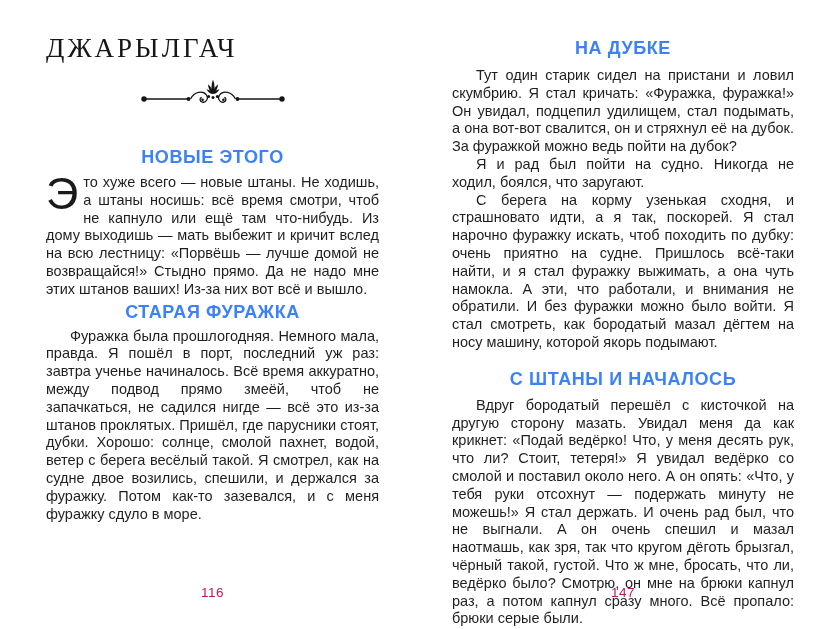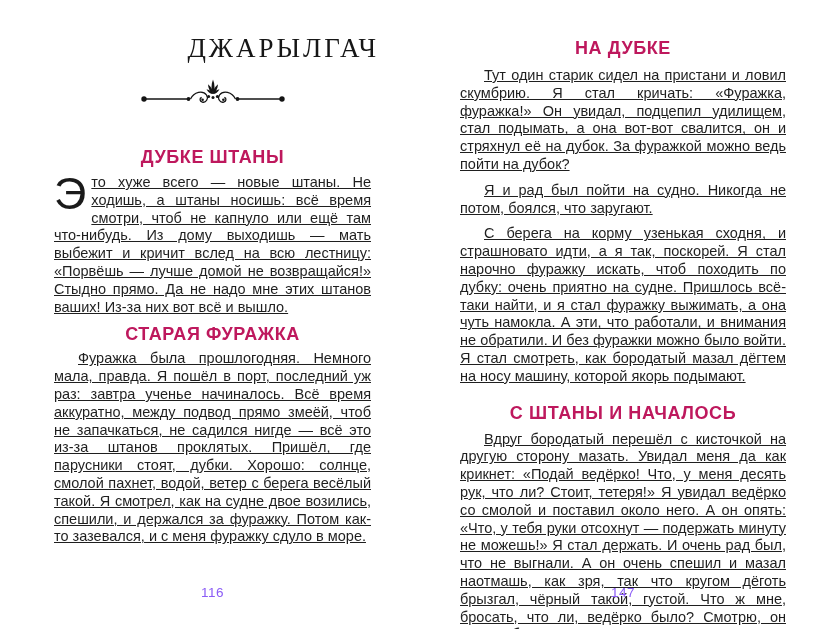--- a/index.html
+++ b/index.html
@@ -16,50 +16,49 @@
   .col-left  { left: 46px;  width: 333px; }
   .col-right { left: 452px; width: 342px; }
 
   .chapter-title {
     margin: 33px 0 0 0;
     font-family: "Liberation Serif", "DejaVu Serif", serif;
     font-weight: normal;
     font-size: 27px;
     line-height: 30px;
     letter-spacing: 3px;
-    text-align: right;
+    text-align: left;
     color: #161616;
   }
   .ornament-wrap {
     margin: 15px auto 0 auto;
     width: 150px;
     height: 32px;
     text-align: center;
   }
   .section-heading {
     font-size: 18px;
     line-height: 20px;
     font-weight: bold;
     letter-spacing: 0.6px;
     text-align: center;
-    color: #be185d;
+    color: #3b82f6;
     margin: 0;
   }
   .h-novye   { margin-top: 37px; }
   .h-staraya { margin-top: 3px; text-align: center; }
   .h-nadubke { margin-top: 38px; }
   .h-setogo  { margin-top: 17px; }
 
   .body-par {
-    margin: 8px;
+    margin: 0;
     font-size: 14.5px;
     line-height: 17.8px;
     text-align: justify;
     color: #1f1f1f;
-    text-decoration: underline;
   }
   .indent { text-indent: 24px; }
   .first-par  { margin-top: 7px; }
   .after-head-left  { margin-top: 6px; }
   .after-head-right { margin-top: 9px; }
   .after-head-r2    { margin-top: 8px; }
 
   .dropcap {
     float: left;
     font-size: 45px;
@@ -67,21 +66,21 @@
     padding: 2px 5px 0 0;
     font-weight: normal;
     color: #1a1a1a;
   }
   .pagenum {
     position: absolute;
     top: 585px;
     font-size: 13.5px;
     letter-spacing: 0.5px;
     text-align: center;
-    color: #8b5cf6;
+    color: #be185d;
   }
   .pagenum-left  { left: 46px;  width: 333px; }
   .pagenum-right { left: 452px; width: 342px; }
   .orn { fill: #141414; stroke: #141414; }
 </style>
 </head>
 <body>
 
 <div class="book">
 
@@ -122,38 +121,38 @@
                 <path d="M0 -8 C1.5 -5, 1.5 -2, 0 0 C-1.5 -2, -1.5 -5, 0 -8"></path>
               </g>
             <circle cx="-4.4" cy="2.6" r="1.5"></circle>
             <circle cx="0" cy="3.6" r="1.5"></circle>
             <circle cx="4.4" cy="2.6" r="1.5"></circle>
           </g>
         </g>
       </svg>
     </div>
 
-    <h2 class="section-heading h-novye">ДУБКЕ ШТАНЫ</h2>
+    <h2 class="section-heading h-novye">НОВЫЕ ЭТОГО</h2>
 
     <p class="body-par first-par">
       <span class="dropcap">Э</span><span>то хуже всего — новые штаны. Не ходишь, а штаны носишь: всё время смотри, чтоб не капнуло или ещё там что-нибудь. Из дому выходишь — мать выбежит и кричит вслед на всю лестницу: «Порвёшь — лучше домой не возвращайся!» Стыдно прямо. Да не надо мне этих штанов ваших! Из-за них вот всё и вышло.</span>
     </p>
 
     <h2 class="section-heading h-staraya">СТАРАЯ ФУРАЖКА</h2>
 
     <p class="body-par indent after-head-left">Фуражка была прошлогодняя. Немного мала, правда. Я пошёл в порт, последний уж раз: завтра ученье начиналось. Всё время аккуратно, между подвод прямо змеёй, чтоб не запачкаться, не садился нигде — всё это из-за штанов проклятых. Пришёл, где парусники стоят, дубки. Хорошо: солнце, смолой пахнет, водой, ветер с берега весёлый такой. Я смотрел, как на судне двое возились, спешили, и держался за фуражку. Потом как-то зазевался, и с меня фуражку сдуло в море.</p>
   </div>
 
   <div class="col col-right">
 
     <h2 class="section-heading h-nadubke">НА ДУБКЕ</h2>
 
     <p class="body-par indent after-head-right">Тут один старик сидел на пристани и ловил скумбрию. Я стал кричать: «Фуражка, фуражка!» Он увидал, подцепил удилищем, стал подымать, а она вот-вот свалится, он и стряхнул её на дубок. За фуражкой можно ведь пойти на дубок?</p>
 
-    <p class="body-par indent">Я и рад был пойти на судно. Никогда не потом, боялся, что заругают.</p>
+    <p class="body-par indent">Я и рад был пойти на судно. Никогда не ходил, боялся, что заругают.</p>
 
     <p class="body-par indent">С берега на корму узенькая сходня, и страшновато идти, а я так, поскорей. Я стал нарочно фуражку искать, чтоб походить по дубку: очень приятно на судне. Пришлось всё-таки найти, и я стал фуражку выжимать, а она чуть намокла. А эти, что работали, и внимания не обратили. И без фуражки можно было войти. Я стал смотреть, как бородатый мазал дёгтем на носу машину, которой якорь подымают.</p>
 
     <h2 class="section-heading h-setogo">С ШТАНЫ И НАЧАЛОСЬ</h2>
 
     <p class="body-par indent after-head-r2">Вдруг бородатый перешёл с кисточкой на другую сторону мазать. Увидал меня да как крикнет: «Подай ведёрко! Что, у меня десять рук, что ли? Стоит, тетеря!» Я увидал ведёрко со смолой и поставил около него. А он опять: «Что, у тебя руки отсохнут — подержать минуту не можешь!» Я стал держать. И очень рад был, что не выгнали. А он очень спешил и мазал наотмашь, как зря, так что кругом дёготь брызгал, чёрный такой, густой. Что ж мне, бросать, что ли, ведёрко было? Смотрю, он мне на брюки капнул раз, а потом капнул сразу много. Всё пропало: брюки серые были.</p>
   </div>
 
   <div class="pagenum pagenum-left">116</div>
 

